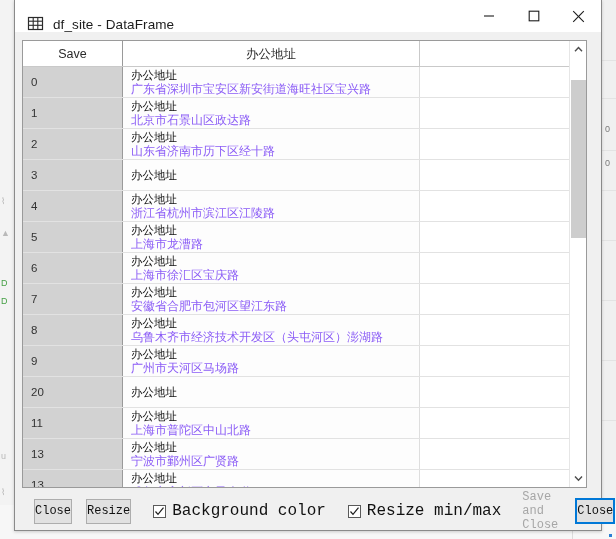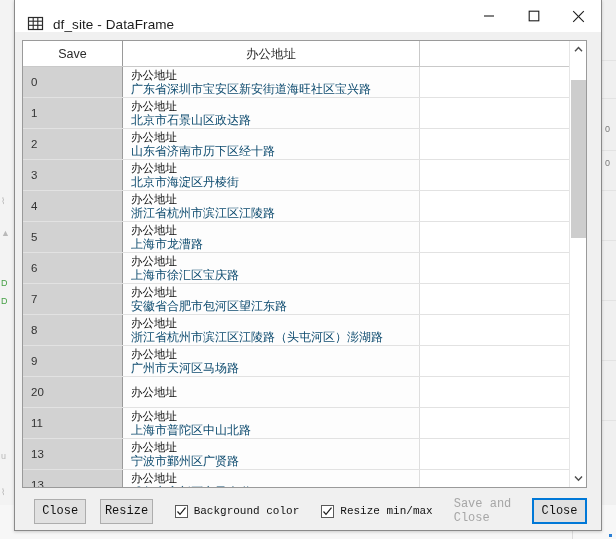--- a/index.html
+++ b/index.html
@@ -78,21 +78,21 @@
   }
   .td-val{
     width:297px;flex:0 0 297px;background:#fdfdfd;
     padding-left:8px;box-sizing:border-box;
     border-right:1px solid #dedede;
     display:flex;flex-direction:column;justify-content:center;
     overflow:hidden;
   }
   .td-pad{flex:1;background:#ffffff;}
   .cell-l1{font-size:11.5px;color:#111;line-height:14px;white-space:nowrap;}
-  .cell-l2{font-size:12px;color:#0c4a6e;line-height:15px;white-space:nowrap;}
+  .cell-l2{font-size:12px;color:#8b5cf6;line-height:15px;white-space:nowrap;}
 
   
   #vscroll{
     position:absolute;right:0;top:0;width:17px;height:100%;
     background:#ffffff;border-left:1px solid #e6e6e6;box-sizing:border-box;
   }
   .sb-arrow{width:17px;height:17px;display:flex;align-items:center;justify-content:center;background:#ffffff;}
   #sb-up{position:absolute;top:0;left:0;}
   #sb-down{position:absolute;bottom:0;left:0;}
   #sb-track{position:absolute;top:17px;left:0;width:17px;bottom:17px;background:#ffffff;}
@@ -113,21 +113,21 @@
   #btn-format{width:80px;margin-left:12px;}
   #btn-resize{width:80px;margin-left:14px;}
   .cbwrap{display:flex;align-items:center;margin-left:22px;}
   .cbox{
     width:13px;height:13px;border:1px solid #5a5a5a;background:#ffffff;
     box-sizing:border-box;position:relative;flex:0 0 auto;
   }
   .cbox svg{position:absolute;left:0;top:0;}
   .cblabel{
     margin-left:6px;font-family:"Liberation Mono","DejaVu Sans Mono",monospace;
-    font-size:11px;color:#111;white-space:nowrap;
+    font-size:16px;color:#111;white-space:nowrap;
   }
   #btn-saveclose{
     width:97px;height:25px;margin-left:20px;background:#f0f0f0;border:1px solid #f0f0f0;
     font-family:"Liberation Mono","DejaVu Sans Mono",monospace;font-size:12px;color:#a6a6a6;
     display:flex;align-items:center;justify-content:center;box-sizing:border-box;
   }
   #btn-close{
     width:83px;height:26px;margin-left:16px;background:#e1e1e1;
     border:2px solid #0078d7;
     font-family:"Liberation Mono","DejaVu Sans Mono",monospace;font-size:12px;color:#111;
@@ -231,21 +231,20 @@
             <div class="td-val">
               <div class="cell-l1">办公地址</div>
               <div class="cell-l2">山东省济南市历下区经十路</div>
             </div>
             <div class="td-pad"></div>
           </div>
           <div class="trow">
             <div class="td-index">3</div>
             <div class="td-val">
               <div class="cell-l1">办公地址</div>
-              <div class="cell-l2">北京市海淀区丹棱街</div>
             </div>
             <div class="td-pad"></div>
           </div>
           <div class="trow">
             <div class="td-index">4</div>
             <div class="td-val">
               <div class="cell-l1">办公地址</div>
               <div class="cell-l2">浙江省杭州市滨江区江陵路</div>
             </div>
             <div class="td-pad"></div>
@@ -271,21 +270,21 @@
             <div class="td-val">
               <div class="cell-l1">办公地址</div>
               <div class="cell-l2">安徽省合肥市包河区望江东路</div>
             </div>
             <div class="td-pad"></div>
           </div>
           <div class="trow">
             <div class="td-index">8</div>
             <div class="td-val">
               <div class="cell-l1">办公地址</div>
-              <div class="cell-l2">浙江省杭州市滨江区江陵路（头屯河区）澎湖路</div>
+              <div class="cell-l2">乌鲁木齐市经济技术开发区（头屯河区）澎湖路</div>
             </div>
             <div class="td-pad"></div>
           </div>
           <div class="trow">
             <div class="td-index">9</div>
             <div class="td-val">
               <div class="cell-l1">办公地址</div>
               <div class="cell-l2">广州市天河区马场路</div>
             </div>
             <div class="td-pad"></div>

